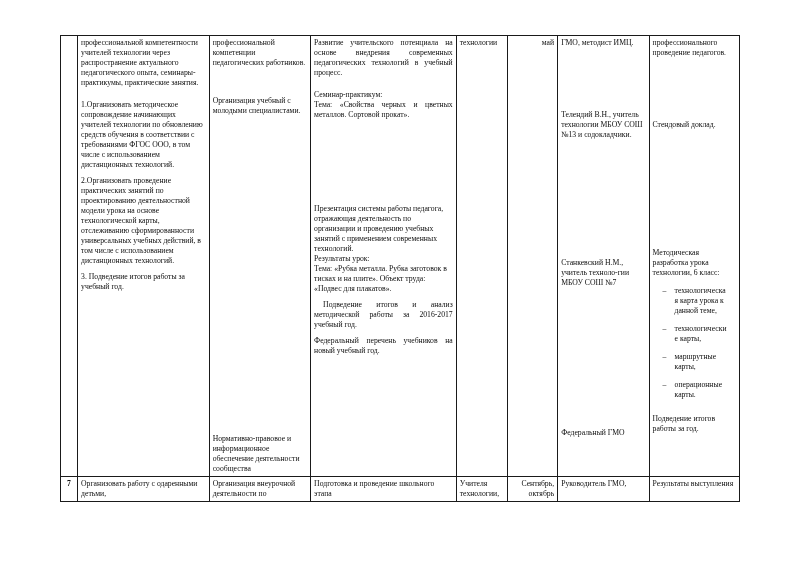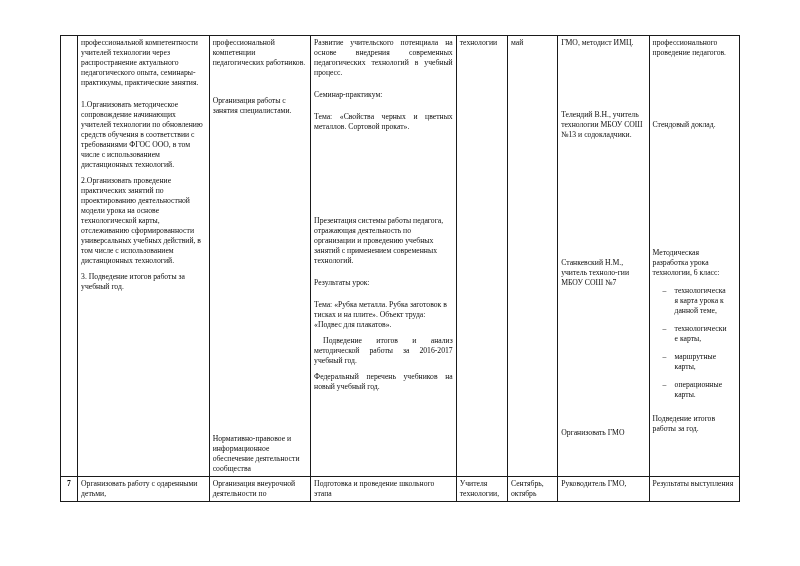--- a/index.html
+++ b/index.html
@@ -43,34 +43,34 @@
     word-wrap: break-word;
     overflow-wrap: break-word;
   }
 
   
   .c-num    { width: 17px;  text-align: center; }
   .c-a      { width: 131px; }
   .c-b      { width: 101px; }
   .c-c      { width: 145px; }
   .c-d      { width: 51px;  }
-  .c-e      { width: 50px;  text-align: left; font-family: Liberation Serif, serif; }
+  .c-e      { width: 50px;  text-align: right; font-family: Liberation Serif, serif; }
   .c-f      { width: 91px;  }
   .c-g      { width: 90px;  }
 
   .cell-stack {
     display: flex;
     flex-direction: column;
   }
 
   p.para {
     margin: 0 0 0 0;
     padding: 0;
   }
-  p.para + p.para { margin-top: 12px; }
+  p.para + p.para { margin-top: 0; }
 
   .gap-xs { height: 6px; }
   .gap-s  { height: 12px; }
   .gap-m  { height: 28px; }
   .gap-xl { height: 62px; }
   .gap-xxl{ height: 84px; }
   .gap-h2 { height: 118px; }
   .gap-h3 { height: 140px; }
   .gap-hB { height: 318px; }
 
@@ -129,21 +129,21 @@
             <p class="para">2.Организовать проведение практических занятий по проектированию деятельностной модели урока на основе технологической карты, отслеживанию сформированности универсальных учебных действий, в том числе с использованием дистанционных технологий.</p>
             <div class="gap-xs"></div>
             <p class="para">3. Подведение итогов работы за учебный год.</p>
           </div>
         </td>
 
         <td class="c-b">
           <div class="cell-stack">
             <p class="para">профессиональной компетенции педагогических работников.</p>
             <div class="gap-m"></div>
-            <p class="para">Организация работы с занятия специалистами.</p>
+            <p class="para">Организация учебный с молодыми специалистами.</p>
             <div class="gap-hB"></div>
             <p class="para">Нормативно-правовое и информационное обеспечение деятельности сообщества</p>
           </div>
         </td>
 
         <td class="c-c">
           <div class="cell-stack">
             <p class="para justify">Развитие учительского потенциала на основе внедрения современных педагогических технологий в учебный процесс.</p>
             <div class="gap-s"></div>
             <p class="para">Семинар-практикум:</p>
@@ -168,21 +168,21 @@
         </td>
 
         <td class="c-f">
           <div class="cell-stack">
             <p class="para">ГМО, методист ИМЦ.</p>
             <div class="gap-xl"></div>
             <p class="para">Телендий В.Н., учитель технологии МБОУ СОШ №13 и содокладчики.</p>
             <div class="gap-h2"></div>
             <p class="para">Станкевский Н.М., учитель техноло-гии МБОУ СОШ №7</p>
             <div class="gap-h3"></div>
-            <p class="para">Организовать ГМО</p>
+            <p class="para">Федеральный ГМО</p>
           </div>
         </td>
 
         <td class="c-g">
           <div class="cell-stack">
             <p class="para">профессионального проведение педагогов.</p>
             <div class="gap-xl"></div>
             <p class="para">Стендовый доклад.</p>
             <div class="gap-h2"></div>
             <p class="para">Методическая разработка урока технологии, 6 класс:</p>

